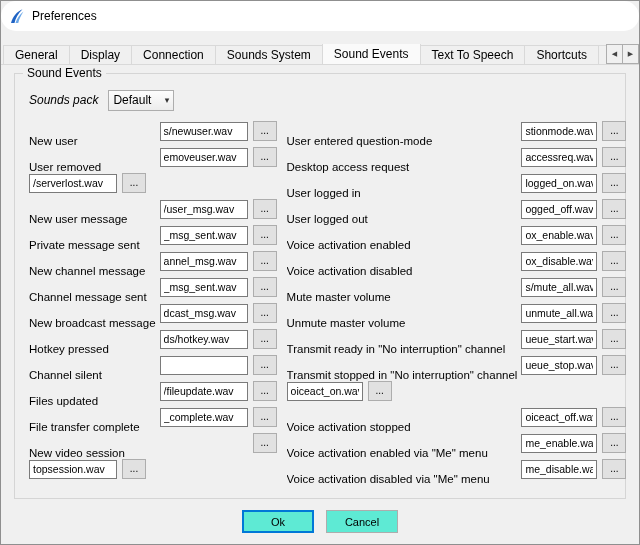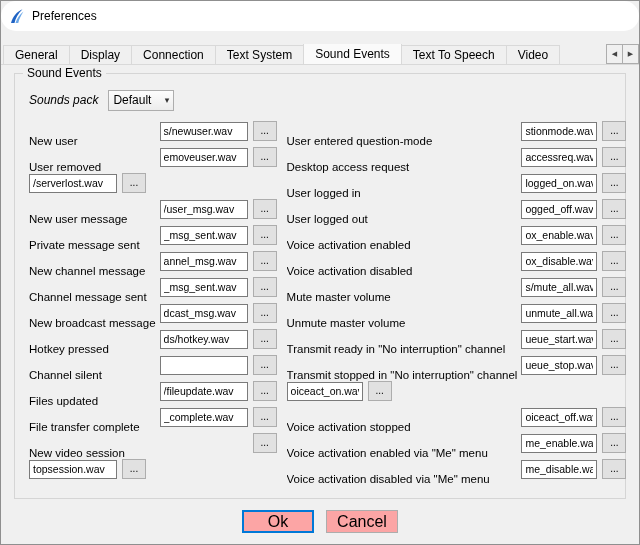--- a/index.html
+++ b/index.html
@@ -122,24 +122,24 @@
     flex: none;
     cursor: default;
   }
   
   .button-row {
     position: absolute; left: 0; right: 0; bottom: 11px;
     display: flex; justify-content: center; gap: 12px;
   }
   .dlg-btn {
     width: 72px; height: 23px;
-    background: #fca5a5;
+    background: #5eead4;
     border: 1px solid #adadad;
     font-family: "Liberation Sans", sans-serif;
-    font-size: 16px;
+    font-size: 11px;
     cursor: default;
   }
   .dlg-btn.default {
     border: 1px solid #0078d7;
     box-shadow: inset 0 0 0 1px #0078d7;
   }
 </style>
 </head>
 <body>
 
@@ -152,23 +152,24 @@
         <path d="M7.5 15 C9 10.5 11.5 6.5 15.5 3.5 C12.5 8 11 11.5 10.3 15 Z" fill="#6aa7e8"></path>
       </svg>
     </span>
     <span class="title-text">Preferences</span>
   </div>
 
   <div class="tabbar">
     <div class="tab">General</div>
     <div class="tab">Display</div>
     <div class="tab">Connection</div>
-    <div class="tab">Text System</div>
+    <div class="tab">Sounds System</div>
     <div class="tab active">Sound Events</div>
     <div class="tab">Text To Speech</div>
+    <div class="tab">Shortcuts</div>
     <div class="tab">Video</div>
     <div class="tab-scroll">
       <div class="scroll-btn">
           <span>◀</span>
         </div>
       <div class="scroll-btn">
           <span>▶</span>
         </div>
     </div>
   </div>

